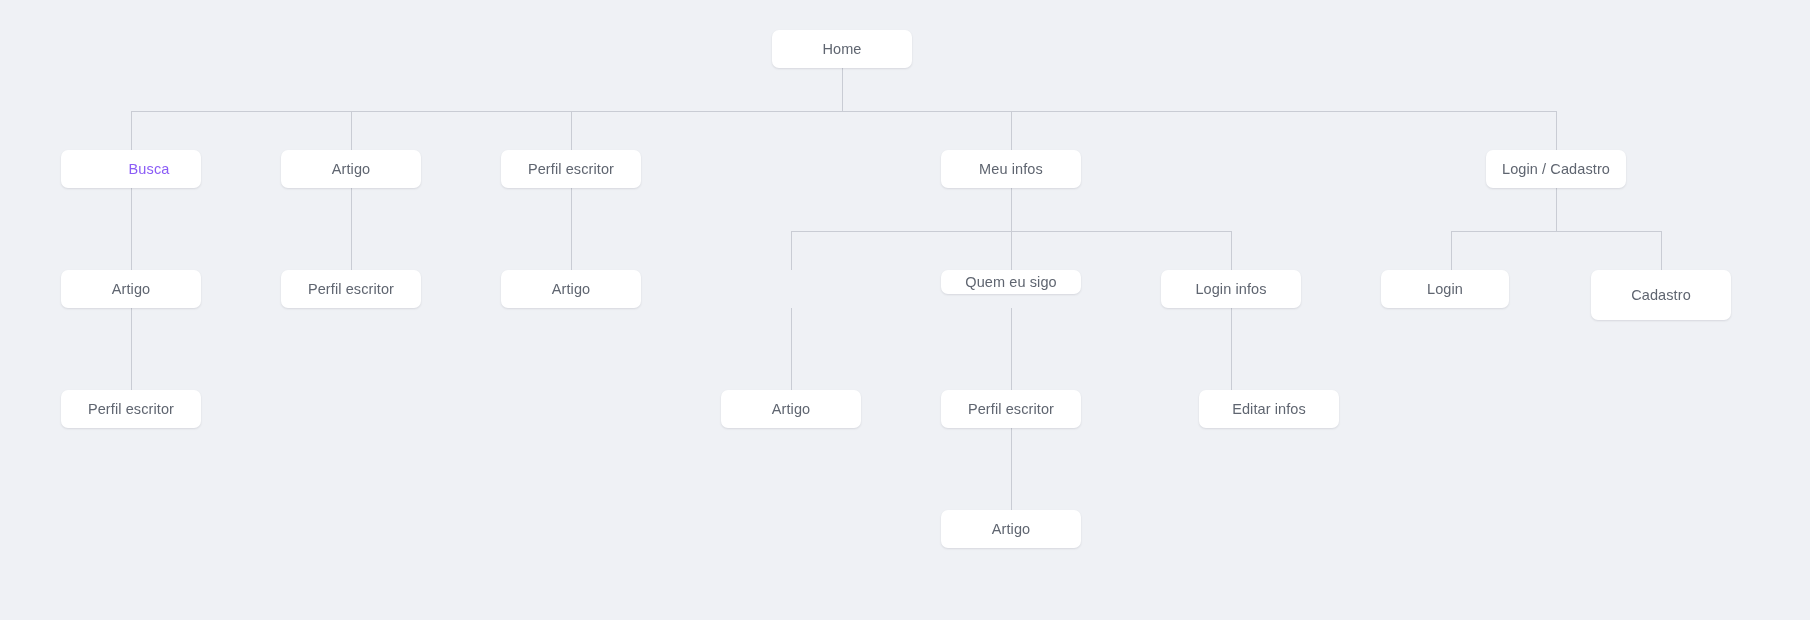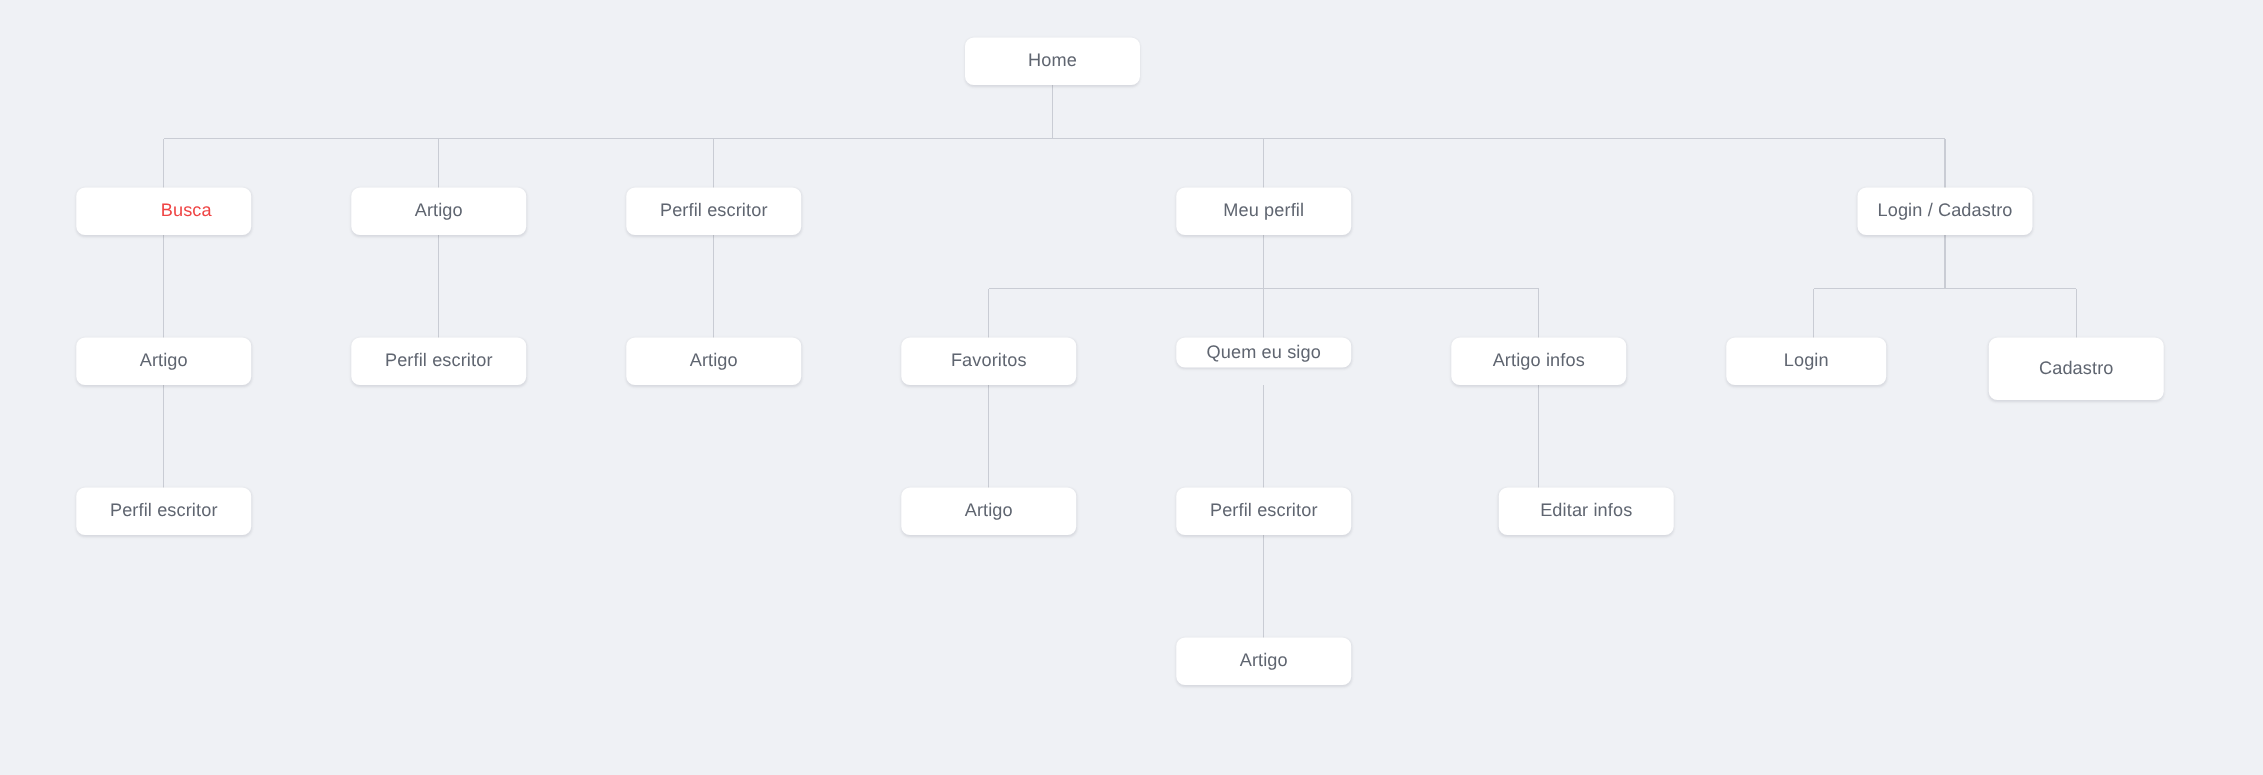--- a/index.html
+++ b/index.html
@@ -77,51 +77,48 @@
       <line x1="131" y1="308" x2="131" y2="390" stroke="#c9ccd4" stroke-width="1" shape-rendering="crispEdges"></line>
       <line x1="791" y1="308" x2="791" y2="390" stroke="#c9ccd4" stroke-width="1" shape-rendering="crispEdges"></line>
       <line x1="1011" y1="308" x2="1011" y2="390" stroke="#c9ccd4" stroke-width="1" shape-rendering="crispEdges"></line>
       <line x1="1231" y1="308" x2="1231" y2="390" stroke="#c9ccd4" stroke-width="1" shape-rendering="crispEdges"></line>
       <line x1="1011" y1="428" x2="1011" y2="510" stroke="#c9ccd4" stroke-width="1" shape-rendering="crispEdges"></line>
     </svg>
 <div class="node" style="left: 772px; top: 30px; width: 140px; height: 38px; background: rgb(255, 255, 255);">
       <span class="node-label" style="color: rgb(95, 101, 112);">Home</span>
     </div>
     <div class="node" style="left: 61px; top: 150px; width: 140px; height: 38px; background: rgb(255, 255, 255);">
-      <span class="node-label" style="color: #ef4444; padding-left: 36px;">Busca</span>
+      <span class="node-label" style="color: #8b5cf6; padding-left: 36px;">Busca</span>
     </div>
     <div class="node" style="left: 281px; top: 150px; width: 140px; height: 38px; background: rgb(255, 255, 255);">
       <span class="node-label" style="color: rgb(95, 101, 112);">Artigo</span>
     </div>
     <div class="node" style="left: 501px; top: 150px; width: 140px; height: 38px; background: rgb(255, 255, 255);">
       <span class="node-label" style="color: rgb(95, 101, 112);">Perfil escritor</span>
     </div>
     <div class="node" style="left: 941px; top: 150px; width: 140px; height: 38px; background: rgb(255, 255, 255);">
-      <span class="node-label" style="color: rgb(95, 101, 112);">Meu perfil</span>
+      <span class="node-label" style="color: rgb(95, 101, 112);">Meu infos</span>
     </div>
     <div class="node" style="left: 1486px; top: 150px; width: 140px; height: 38px; background: rgb(255, 255, 255);">
       <span class="node-label" style="color: rgb(95, 101, 112);">Login / Cadastro</span>
     </div>
     <div class="node" style="left: 61px; top: 270px; width: 140px; height: 38px; background: rgb(255, 255, 255);">
       <span class="node-label" style="color: rgb(95, 101, 112);">Artigo</span>
     </div>
     <div class="node" style="left: 281px; top: 270px; width: 140px; height: 38px; background: rgb(255, 255, 255);">
       <span class="node-label" style="color: rgb(95, 101, 112);">Perfil escritor</span>
     </div>
     <div class="node" style="left: 501px; top: 270px; width: 140px; height: 38px; background: rgb(255, 255, 255);">
       <span class="node-label" style="color: rgb(95, 101, 112);">Artigo</span>
     </div>
-    <div class="node" style="left: 721px; top: 270px; width: 140px; height: 38px; background: rgb(255, 255, 255);">
-      <span class="node-label" style="color: rgb(95, 101, 112);">Favoritos</span>
-    </div>
     <div class="node" style="left: 941px; top: 270px; width: 140px; height: 24px; background: rgb(255, 255, 255);">
       <span class="node-label" style="color: rgb(95, 101, 112);">Quem eu sigo</span>
     </div>
     <div class="node" style="left: 1161px; top: 270px; width: 140px; height: 38px; background: rgb(255, 255, 255);">
-      <span class="node-label" style="color: rgb(95, 101, 112);">Artigo infos</span>
+      <span class="node-label" style="color: rgb(95, 101, 112);">Login infos</span>
     </div>
     <div class="node" style="left: 1381px; top: 270px; width: 128px; height: 38px; background: rgb(255, 255, 255);">
       <span class="node-label" style="color: rgb(95, 101, 112);">Login</span>
     </div>
     <div class="node" style="left: 1591px; top: 270px; width: 140px; height: 50px; background: rgb(255, 255, 255);">
       <span class="node-label" style="color: rgb(95, 101, 112);">Cadastro</span>
     </div>
     <div class="node" style="left: 61px; top: 390px; width: 140px; height: 38px; background: rgb(255, 255, 255);">
       <span class="node-label" style="color: rgb(95, 101, 112);">Perfil escritor</span>
     </div>

